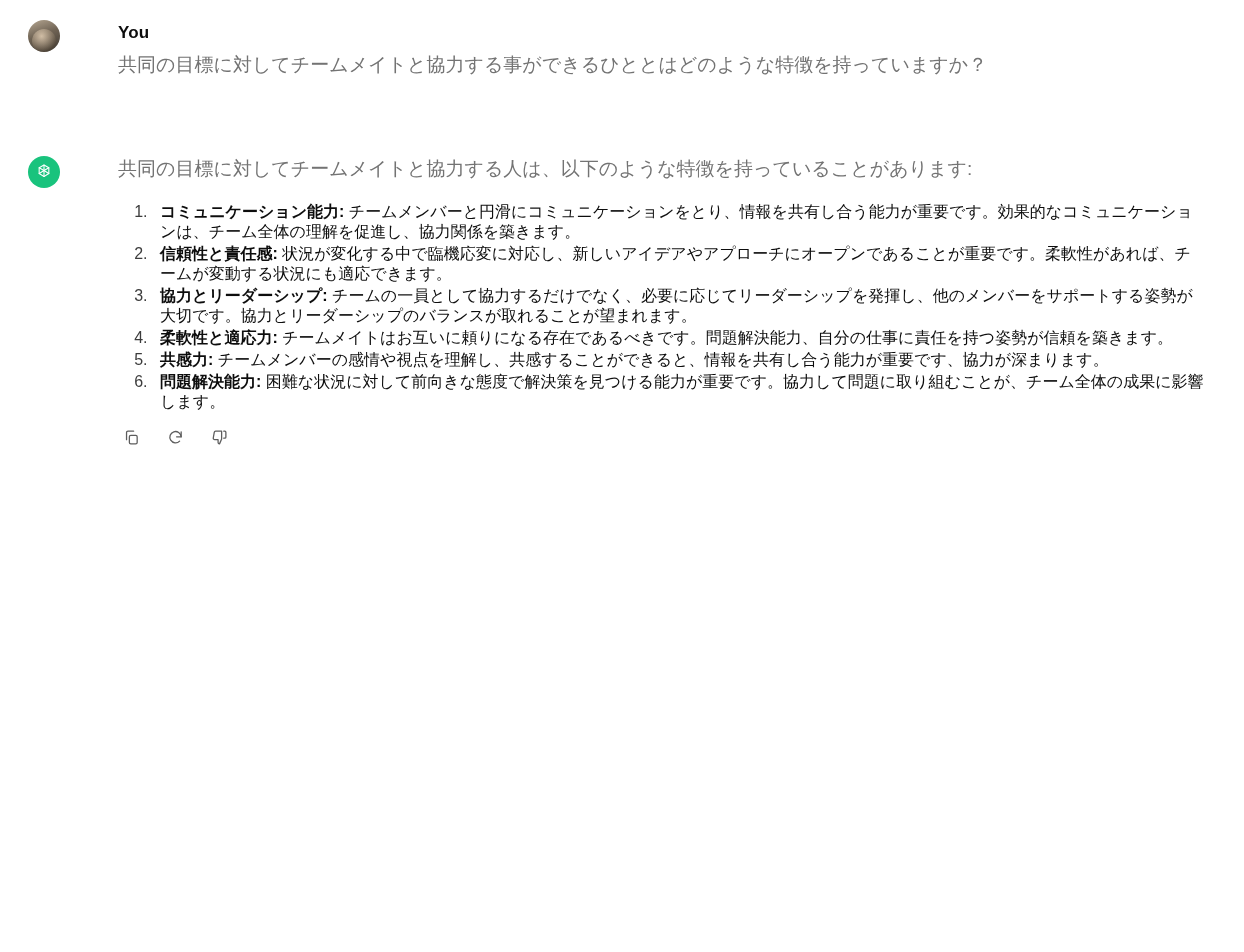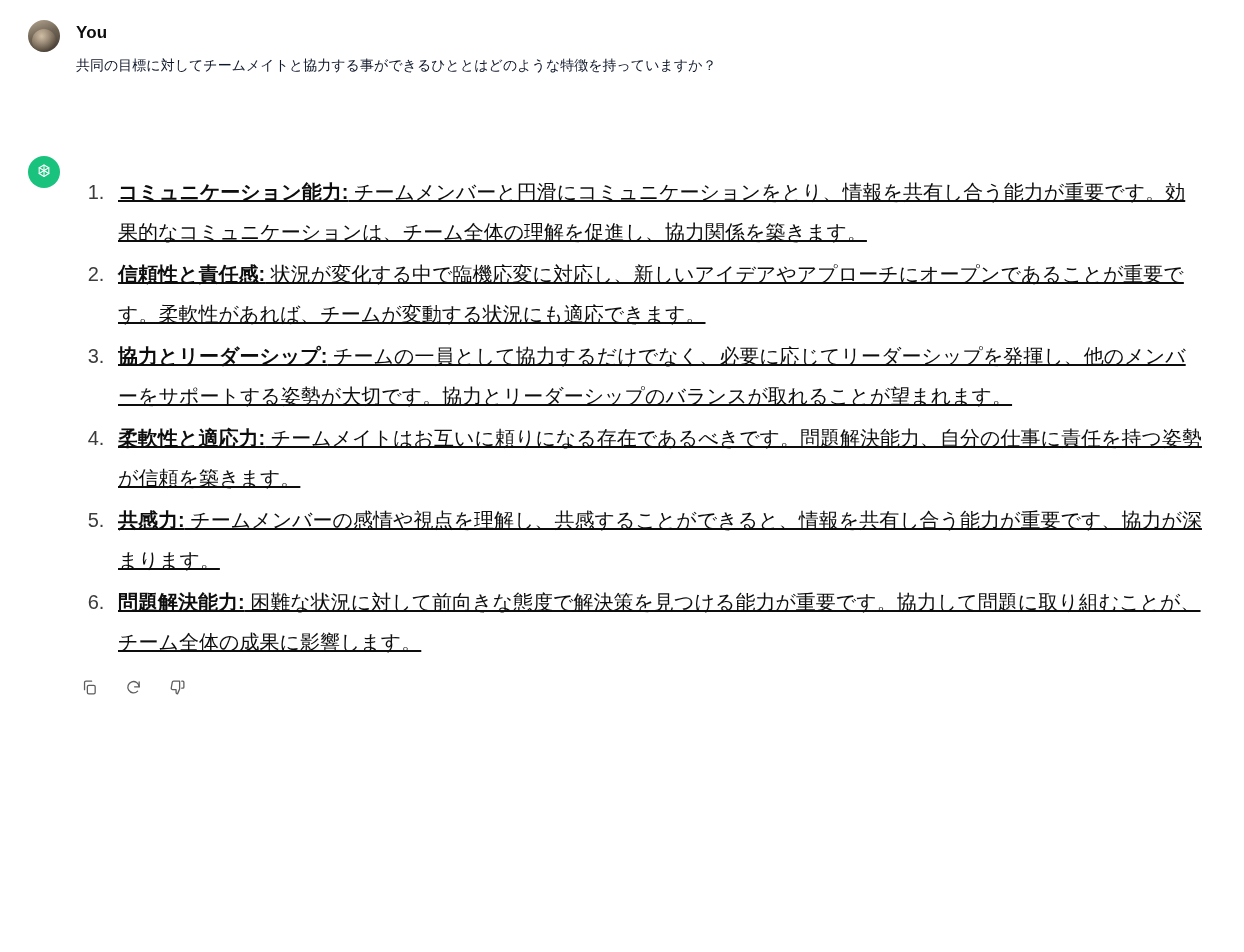--- a/index.html
+++ b/index.html
@@ -55,40 +55,40 @@
     border-radius: 50%;
     background: #19c37d;
     display: flex;
     align-items: center;
     justify-content: center;
   }
   .avatar-gpt svg { display: block; }
   .body-col {
     flex: 1 1 auto;
     min-width: 0;
+    margin-left: 42px;
   }
   .author {
     font-size: 17px;
     font-weight: bold;
     line-height: 22px;
     margin: 4px 0 6px 0;
     letter-spacing: 0.1px;
   }
   .para {
-    font-size: 14px;
+    font-size: 19px;
     line-height: 30px;
     margin: 0;
-    color: #0f172a;
+    color: #737373;
   }
   ol.answer-list {
     margin: 18px 0 0 0;
     padding: 0 0 0 34px;
-    font-size: 20px;
-    line-height: 40px;
-    text-decoration: underline;
+    font-size: 16px;
+    line-height: 20px;
   }
   ol.answer-list li {
     margin-bottom: 2px;
     padding-left: 8px;
   }
   ol.answer-list li::marker {
     color: #3c3c3c;
   }
   .closing {
     margin-top: 26px;
@@ -136,20 +136,21 @@
         <svg width="20" height="20" viewBox="0 0 24 24" fill="none" stroke="#ffffff" stroke-width="1.3" stroke-linecap="round" stroke-linejoin="round">
           <path d="M12 3.6 L17.8 7 v6.9 L12 17.3 L6.2 13.9 V7 Z"></path>
           <path d="M12 3.6 V10.3 L17.8 13.9"></path>
           <path d="M12 10.3 L6.2 13.9"></path>
           <path d="M12 10.3 L12 17.3"></path>
           <path d="M6.2 7 L12 10.3 L17.8 7"></path>
         </svg>
       </div>
     </div>
     <div class="body-col">
+      <p class="para">共同の目標に対してチームメイトと協力する人は、以下のような特徴を持っていることがあります:</p>
 
       <ol class="answer-list">
         <li>
           <b>コミュニケーション能力:</b><span> チームメンバーと円滑にコミュニケーションをとり、情報を共有し合う能力が重要です。効果的なコミュニケーションは、チーム全体の理解を促進し、協力関係を築きます。</span>
         </li>
         <li>
           <b>信頼性と責任感:</b><span> 状況が変化する中で臨機応変に対応し、新しいアイデアやアプローチにオープンであることが重要です。柔軟性があれば、チームが変動する状況にも適応できます。</span>
         </li>
         <li>
           <b>協力とリーダーシップ:</b><span> チームの一員として協力するだけでなく、必要に応じてリーダーシップを発揮し、他のメンバーをサポートする姿勢が大切です。協力とリーダーシップのバランスが取れることが望まれます。</span>

